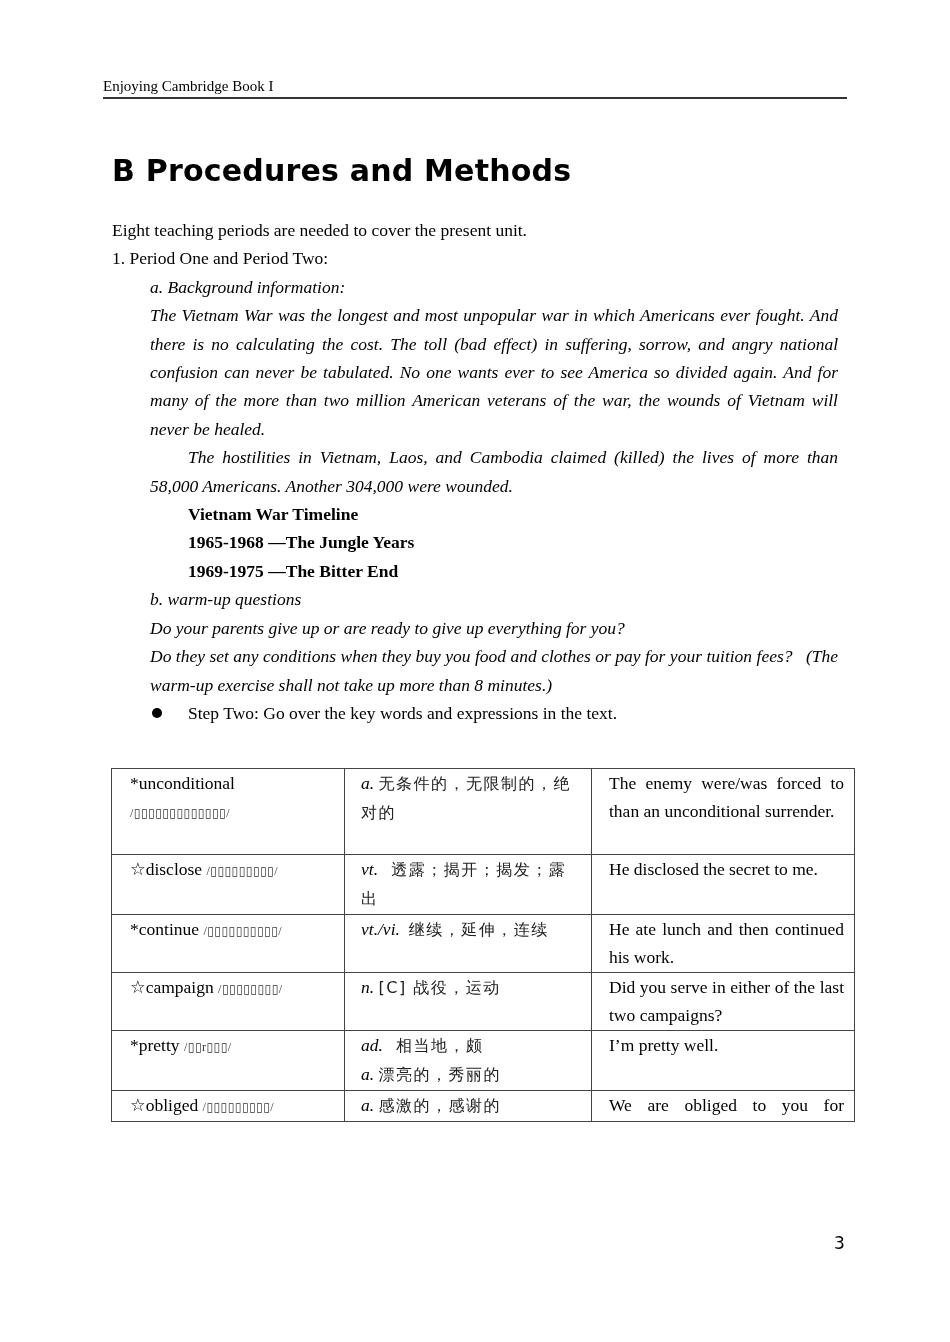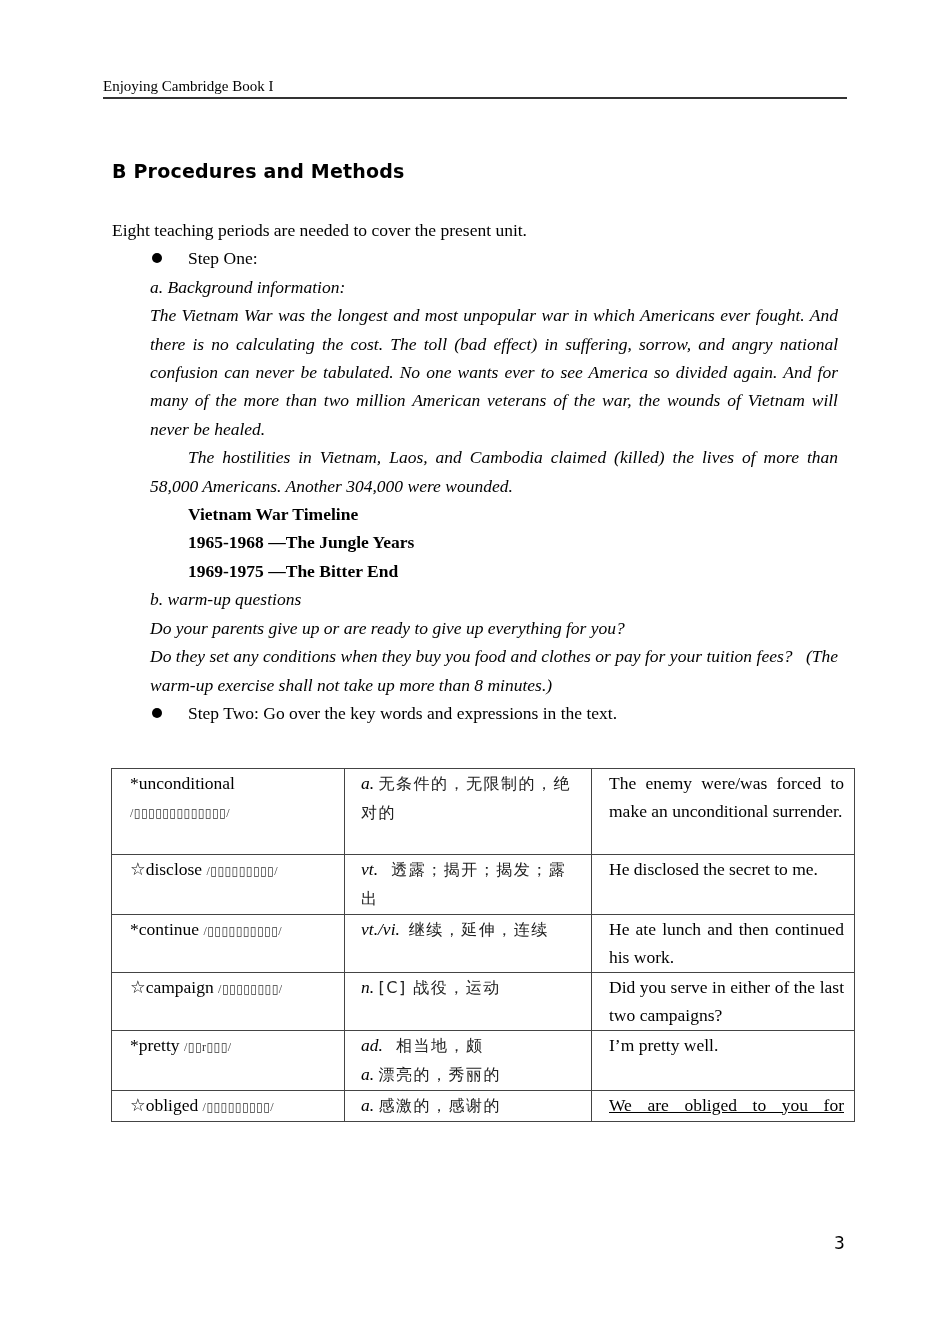--- a/index.html
+++ b/index.html
@@ -10,21 +10,21 @@
     }
     .header {
       position: absolute; left: 103px; top: 76px; width: 744px;
       font-size: 15px; line-height: 20px;
       border-bottom: 2px solid #333;
       padding-bottom: 1px;
     }
     .title {
       position: absolute; left: 112px; top: 154px;
       font-family: "DejaVu Sans", sans-serif; font-weight: bold;
-      font-size: 19px; line-height: 34px; letter-spacing: 0.2px;
+      font-size: 30px; line-height: 34px; letter-spacing: 0.2px;
     }
     .body-text {
       position: absolute; left: 112px; top: 200px; width: 726px;
       font-size: 17.5px; line-height: 28.4px; margin-top: 16px;
     }
     .body-text p { margin: 0; }
     .ind1 { padding-left: 38px; font-style: italic; }
     .ind2 { padding-left: 76px; font-weight: bold; }
     .justify { text-align: justify; text-align-last: left; }
     .first-indent { text-indent: 38px; }
@@ -55,24 +55,21 @@
   </style>
 </head>
 <body>
 
 <div class="header">Enjoying Cambridge Book I</div>
 
 <div class="title">B Procedures and Methods</div>
 
 <div class="body-text">
   <p>Eight teaching periods are needed to cover the present unit.</p>
-  <p class="bullet">
-    <span class="dot"></span>
-    <span>Step One:</span>
-  </p>
+  <p>1. Period One and Period Two:</p>
   <p class="ind1">a. Background information:</p>
   <p class="ind1 justify">The Vietnam War was the longest and most unpopular war in which Americans ever fought. And there is no calculating the cost. The toll (bad effect) in suffering, sorrow, and angry national confusion can never be tabulated. No one wants ever to see America so divided again. And for many of the more than two million American veterans of the war, the wounds of Vietnam will never be healed.</p>
   <p class="ind1 justify first-indent">The hostilities in Vietnam, Laos, and Cambodia claimed (killed) the lives of more than 58,000 Americans. Another 304,000 were wounded.</p>
   <p class="ind2">Vietnam War Timeline</p>
   <p class="ind2">1965-1968 —The Jungle Years</p>
   <p class="ind2">1969-1975 —The Bitter End</p>
   <p class="ind1">b. warm-up questions</p>
   <p class="ind1">Do your parents give up or are ready to give up everything for you?</p>
   <p class="ind1 justify">Do they set any conditions when they buy you food and clothes or pay for your tuition fees?&nbsp;&nbsp; (The warm-up exercise shall not take up more than 8 minutes.)</p>
   <p class="bullet">
@@ -84,21 +81,21 @@
 <table class="vocab">
   <colgroup>
     <col style="width:233px">
       <col style="width:247px">
       <col style="width:263px">
   </colgroup>
   <tbody>
     <tr style="height:86px">
       <td><span>*unconditional</span><br><span class="ph">/▯▯▯▯▯▯▯▯▯▯▯▯▯/</span></td>
       <td class="c2"><span class="pos">a.</span> <span class="cn">无条件的，无限制的，绝对的</span></td>
-      <td class="c3">The enemy were/was forced to make an unconditional surrender.</td>
+      <td class="c3">The enemy were/was forced to than an unconditional surrender.</td>
     </tr>
     <tr style="height:58px">
       <td><span>☆disclose</span> <span class="ph">/▯▯▯▯▯▯▯▯▯/</span></td>
       <td class="c2"><span class="pos">vt.</span>&nbsp;&nbsp; <span class="cn">透露；揭开；揭发；露出</span></td>
       <td class="c3">He disclosed the secret to me.</td>
     </tr>
     <tr style="height:58px">
       <td><span>*continue</span> <span class="ph">/▯▯▯▯▯▯▯▯▯▯/</span></td>
       <td class="c2"><span class="pos">vt./vi.</span>&nbsp; <span class="cn">继续，延伸，连续</span></td>
       <td class="c3">He ate lunch and then continued his work.</td>
@@ -109,18 +106,18 @@
       <td class="c3">Did you serve in either of the last two campaigns?</td>
     </tr>
     <tr style="height:57px">
       <td><span>*pretty</span> <span class="ph">/▯▯r▯▯▯/</span></td>
       <td class="c2"><span class="pos">ad.</span>&nbsp;&nbsp; <span class="cn">相当地，颇</span><br><span class="pos">a.</span> <span class="cn">漂亮的，秀丽的</span></td>
       <td class="c3">I’m pretty well.</td>
     </tr>
     <tr style="height:29px">
       <td><span>☆obliged</span> <span class="ph">/▯▯▯▯▯▯▯▯▯/</span></td>
       <td class="c2"><span class="pos">a.</span> <span class="cn">感激的，感谢的</span></td>
-      <td class="c3" style="text-align-last: justify; text-decoration: underline;">We are obliged to you for</td>
+      <td class="c3" style="text-align-last: justify;">We are obliged to you for</td>
     </tr>
   </tbody>
 </table>
 
 <div class="page-num">3</div>
 
 </body></html>

